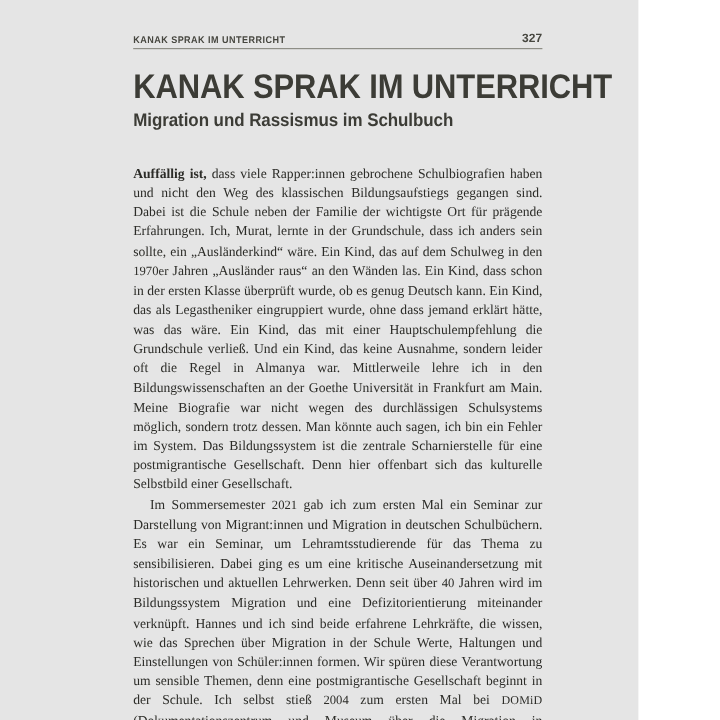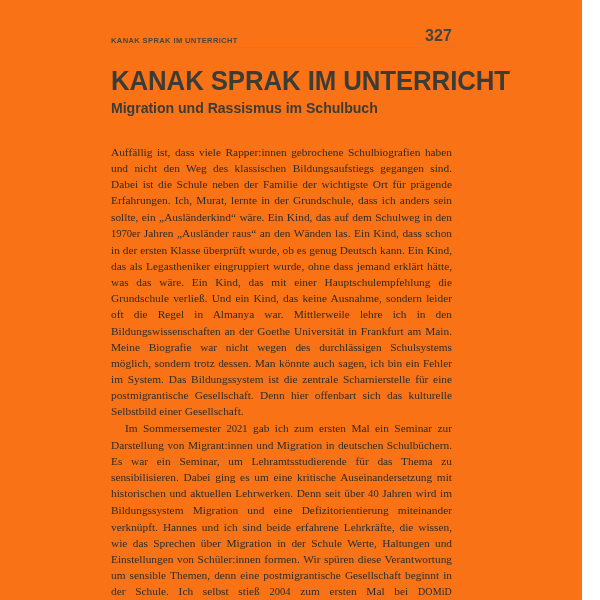--- a/index.html
+++ b/index.html
@@ -9,23 +9,23 @@
   body {
     width: 600px;
     height: 600px;
     background: #ffffff;
     font-family: "Liberation Serif", serif;
     overflow: hidden;
   }
 
   .page {
     position: relative;
-    width: 582px;
+    width: 532px;
     height: 600px;
-    background: #f97316;
+    background: #e5e5e5;
     box-sizing: border-box;
   }
 
   .content {
     position: absolute;
     left: 111px;
     top: 0;
     width: 341px;
   }
 
@@ -44,21 +44,21 @@
     font-weight: 700;
     letter-spacing: 0.42px;
     color: #46463f;
     text-transform: uppercase;
     transform: scaleX(0.93);
     transform-origin: left bottom;
     white-space: nowrap;
   }
   .runhead-folio {
     font-family: "Liberation Sans", sans-serif;
-    font-size: 16px;
+    font-size: 10px;
     font-weight: 700;
     color: #46463f;
     letter-spacing: 0.1px;
   }
 
   
   .doc-title {
     font-family: "Liberation Sans", sans-serif;
     font-size: 28.5px;
     font-weight: 700;
@@ -94,21 +94,21 @@
     text-justify: inter-word;
     hyphens: manual;
   }
   .body-text p {
     margin: 0;
   }
   .body-text p + p {
     text-indent: 14px;
   }
   .lead-in {
-    font-weight: 400;
+    font-weight: 700;
   }
   .smallcaps {
     font-size: 10px;
     letter-spacing: 0.15px;
   }
   .oldstyle {
     font-size: 10.55px;
     margin-top: 16px;
   }
 </style>

